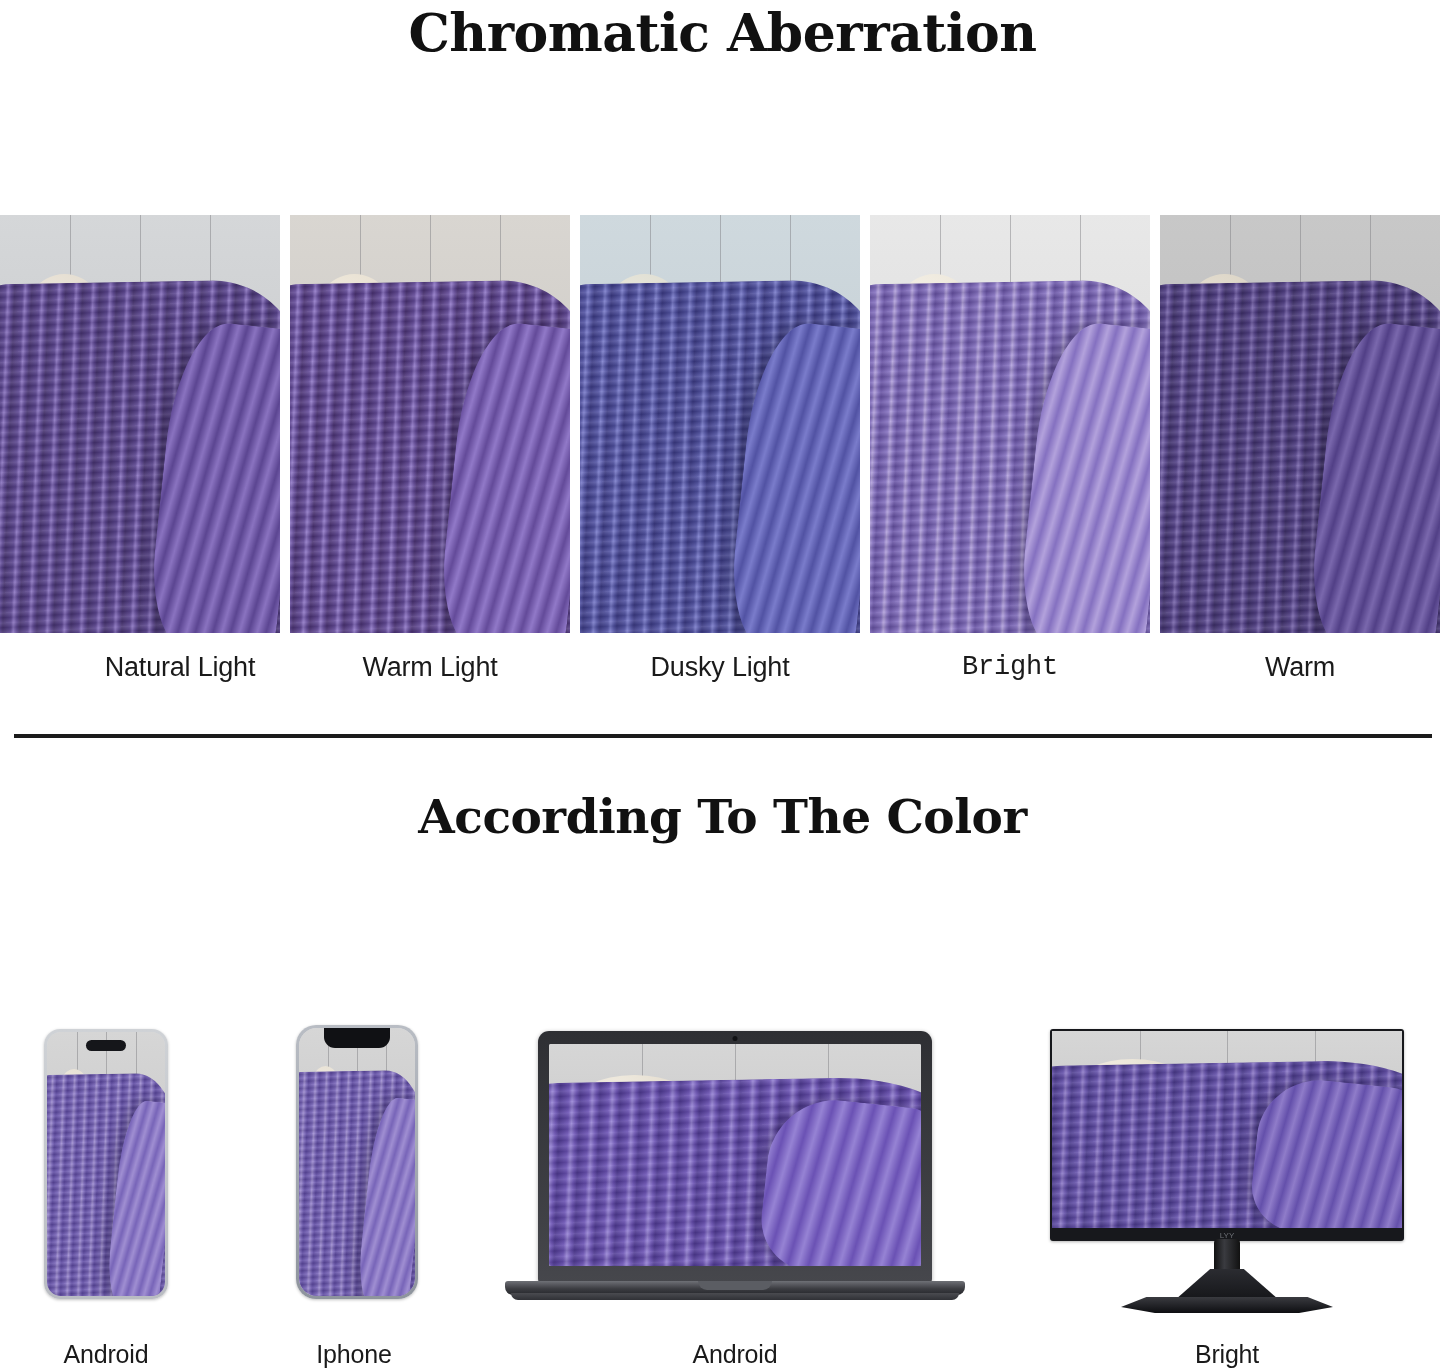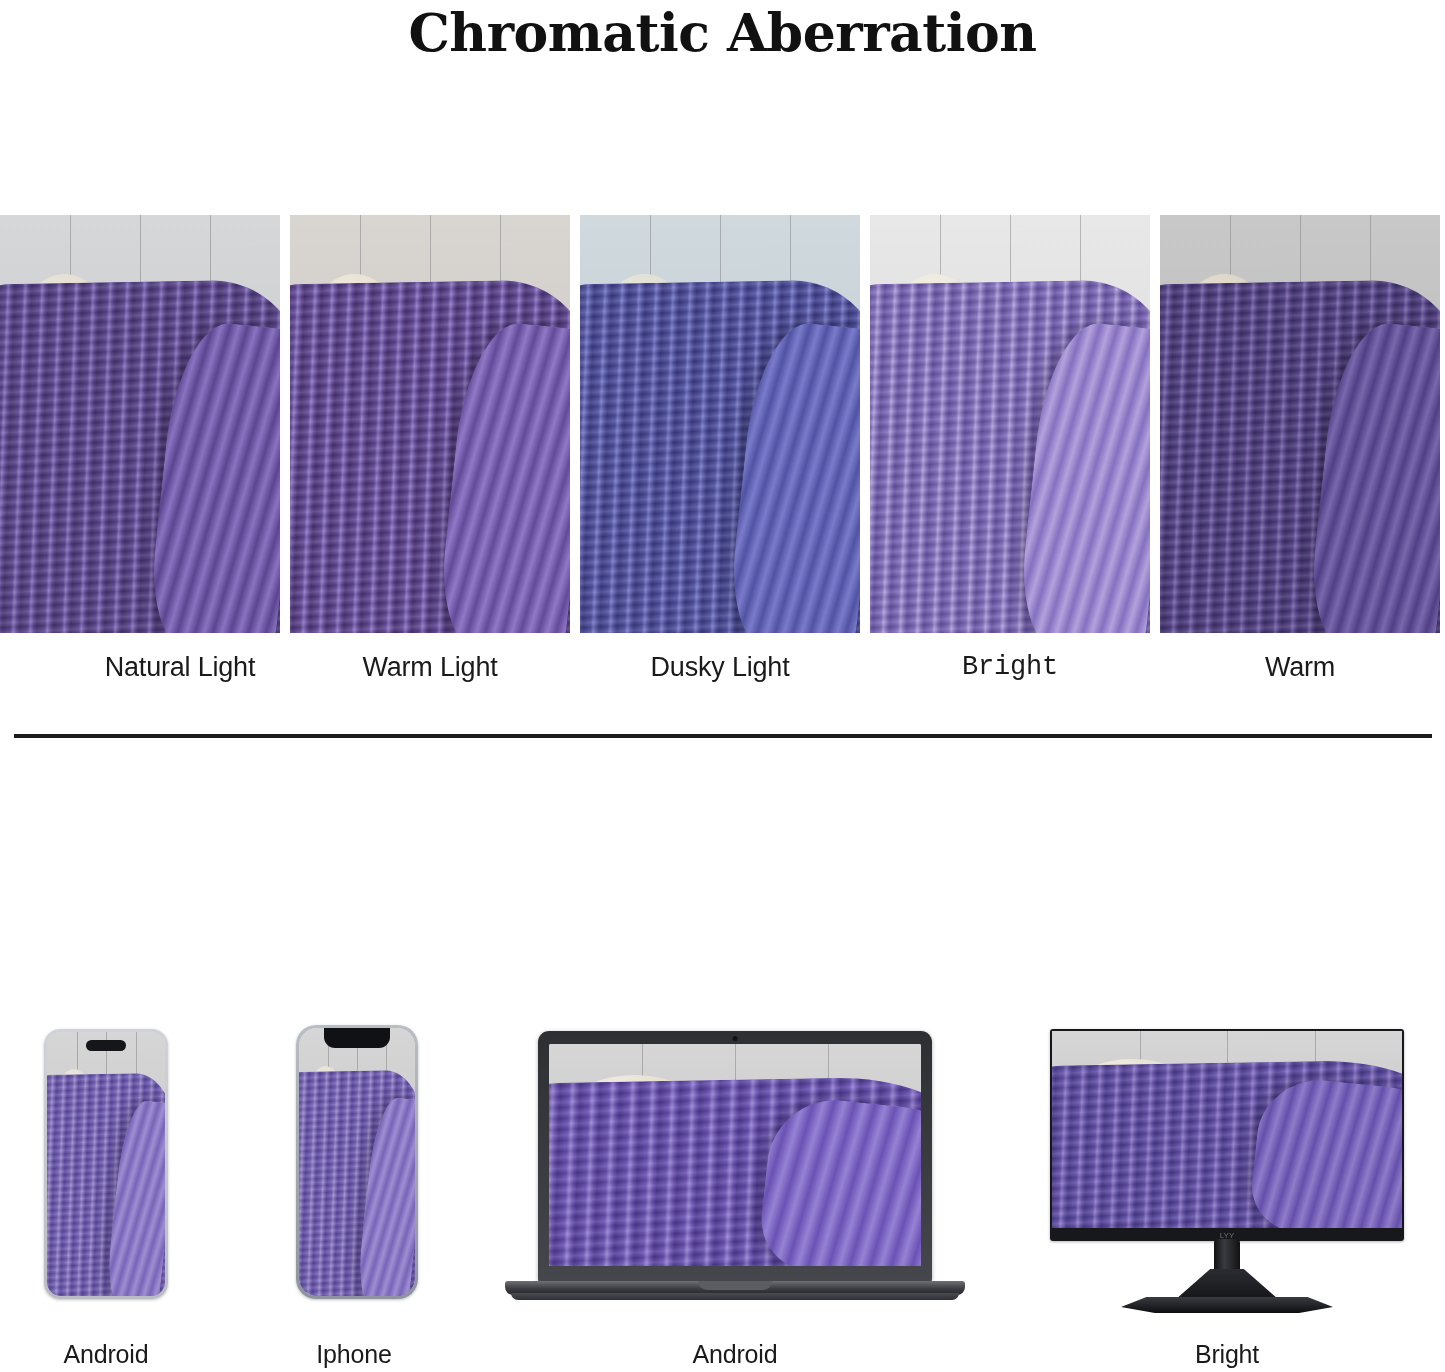--- a/index.html
+++ b/index.html
@@ -321,20 +321,21 @@
   <div id="panel-labels">
       <div class="panel-label" style="left: 0px; width: 280px; margin-left: 40px;">Natural Light</div>
       <div class="panel-label" style="left: 290px; width: 280px;">Warm Light</div>
       <div class="panel-label" style="left: 580px; width: 280px;">Dusky Light</div>
       <div class="panel-label" style="left: 870px; width: 280px; font-family: Liberation Mono, monospace;">Bright</div>
       <div class="panel-label" style="left: 1160px; width: 280px;">Warm</div>
     </div>
 
   <div class="divider"></div>
 
+  <h1 id="title-2" class="section-title">According To The Color</h1>
 
 
   <div class="device-row">
 
     <div class="device" id="dev-android">
       <div class="screen">
         <div class="island"></div>
         <div class="scene">
             <div class="wall" style="background: linear-gradient(rgb(214, 214, 214), rgb(201, 201, 201));">
               <div class="slab" style="left: 25%;"></div>

